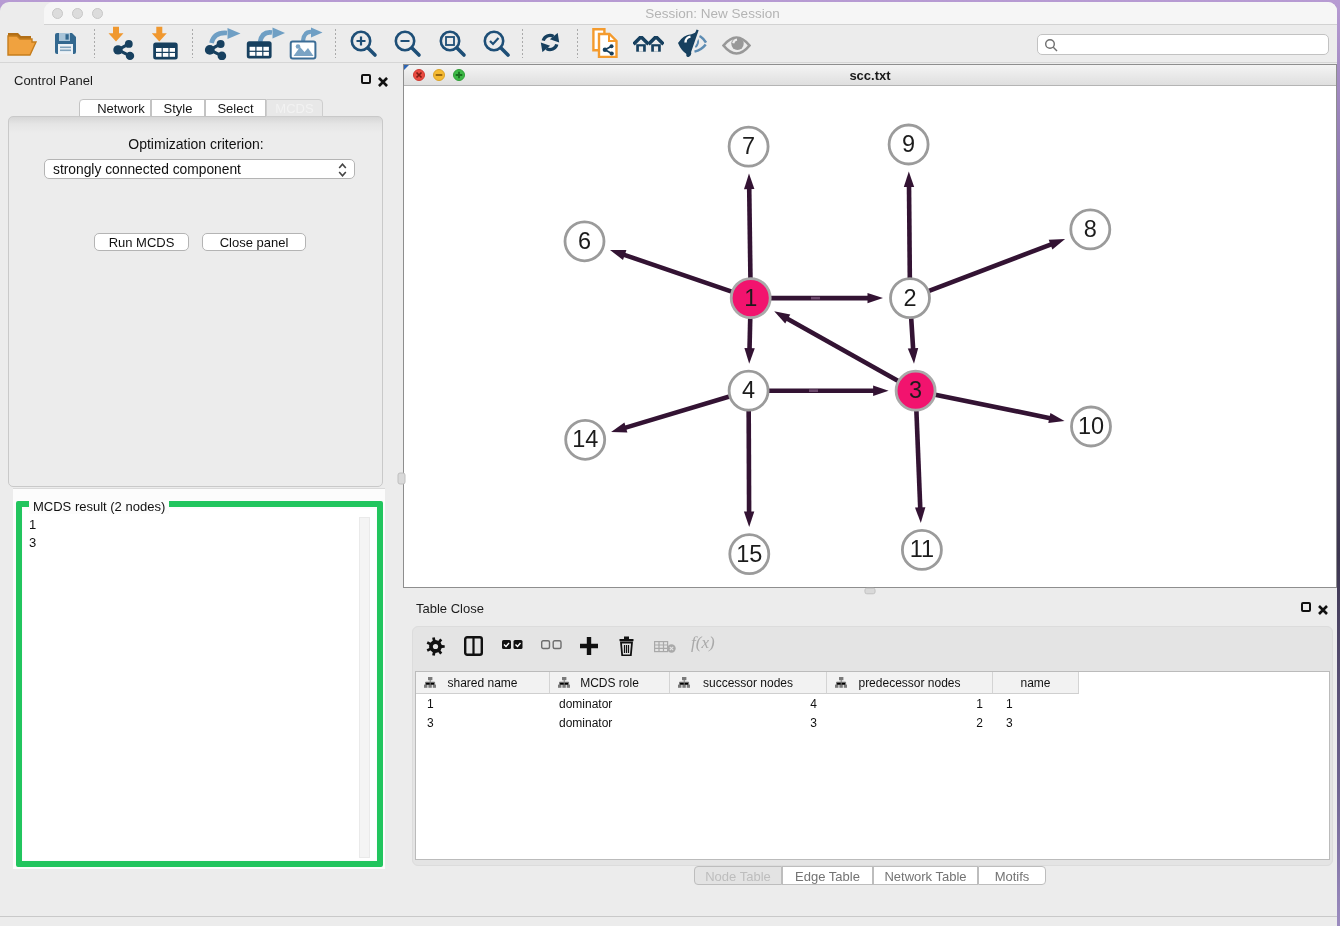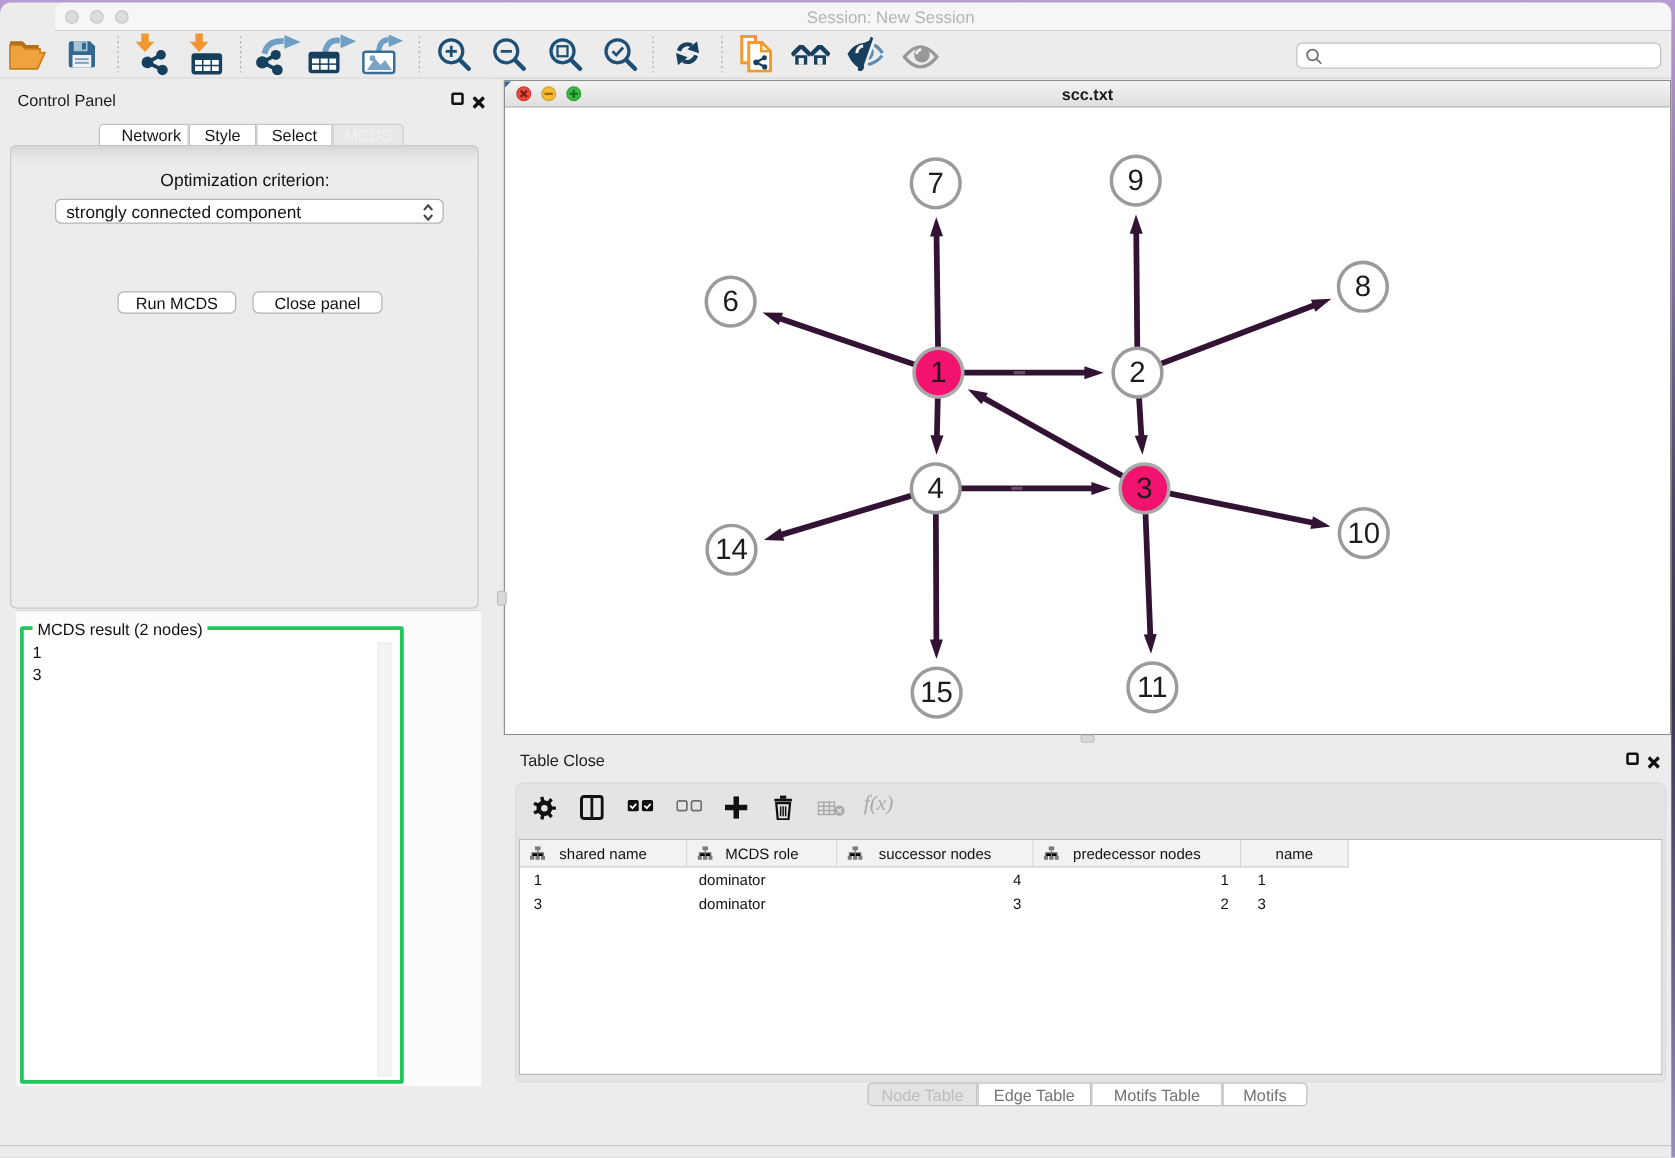--- a/index.html
+++ b/index.html
@@ -30,22 +30,22 @@
     font-size:13px; color:#161616; text-align:center; line-height:17px; }
   #tabpane { position:absolute; left:8px; top:53px; width:375px; height:371px;
     background:linear-gradient(180deg,#d6d6d6 0,#e5e5e5 7px,#ececec 16px); border:1px solid #c9c9c9; border-radius:5px; }
   #optlabel { position:absolute; left:0; top:73px; width:100%; text-align:center; font-size:14px; color:#111; }
   #dropdown { position:absolute; left:44px; top:96px; width:311px; height:20px; background:#fff;
     border:1px solid #b4b4b4; border-radius:5px; font-size:13.8px; color:#111; line-height:19px; padding-left:8px; }
   .btn { position:absolute; top:130px; height:18px; background:#fff; border:1px solid #b4b4b4;
     border-radius:5px; font-size:13px; color:#111; text-align:center; line-height:17px;margin-top:40px; }
   #mcdsouter { position:absolute; left:13px; top:425px; width:372px; height:381px; background:#fcfcfc;
     border-top:1px solid #dadada; }
-  #mcdsbox { position:absolute; left:3px; top:12px; width:307px; height:366px;
-    border:3px solid #22c55e; border-radius:2px; }
+  #mcdsbox { position:absolute; left:3px; top:12px; width:367px; height:366px;
+    border:6px solid #22c55e; border-radius:2px; }
   #mcdslabel { position:absolute; left:7px; top:-8px; background:#fcfcfc; padding:0 4px; font-size:13px; color:#111; z-index:3; }
   #mcdstext { position:absolute; left:1px; top:2px; right:1px; bottom:1px; background:#fff;
     font-size:13px; color:#111; padding:7px 0 0 6px; line-height:17.5px; }
   #mcdsscroll { position:absolute; right:6px; top:8px; bottom:2px; width:11px; background:#f4f4f4;
     border:1px solid #eaeaea; }
 
   
   #netwin { position:absolute; left:403px; top:62px; width:934px; height:524px;
     border:1px solid #8e8e8e; background:#fff; }
   #nettitle { position:absolute; left:0; top:0; width:100%; height:21px;
@@ -421,21 +421,21 @@
       <div class="td" style="left:590px; top:23px;">1</div>
       <div class="td" style="left:11px; top:42px;">3</div>
       <div class="td" style="left:143px; top:42px;">dominator</div>
       <div class="td" style="left:254px; top:42px; width:147px; text-align:right;">3</div>
       <div class="td" style="left:411px; top:42px; width:156px; text-align:right;">2</div>
       <div class="td" style="left:590px; top:42px;">3</div>
     </div>
     <div id="ttabs">
       <div class="ttab" style="left:0; width:88px; border-radius:4px 0 0 4px; background:#e3e3e3; color:#bdbdbd;">Node Table</div>
       <div class="ttab" style="left:88px; width:91px;">Edge Table</div>
-      <div class="ttab" style="left:179px; width:105px;">Motifs Table</div>
+      <div class="ttab" style="left:179px; width:105px;">Network Table</div>
       <div class="ttab" style="left:284px; width:68px; border-radius:0 4px 4px 0;">Motifs</div>
     </div>
   </div>
 
   <svg style="position:absolute; left:397px; top:470px;" width="9" height="13" viewBox="0 0 9 13">
     <rect x="1" y="1" width="7" height="11" rx="2" fill="#d9d9d9" stroke="#c0c0c0"></rect>
   </svg>
   <svg style="position:absolute; left:864px; top:585px;" width="12" height="8" viewBox="0 0 13 8">
     <rect x="1" y="1" width="11" height="6" rx="2" fill="#d9d9d9" stroke="#c0c0c0"></rect>
   </svg>

